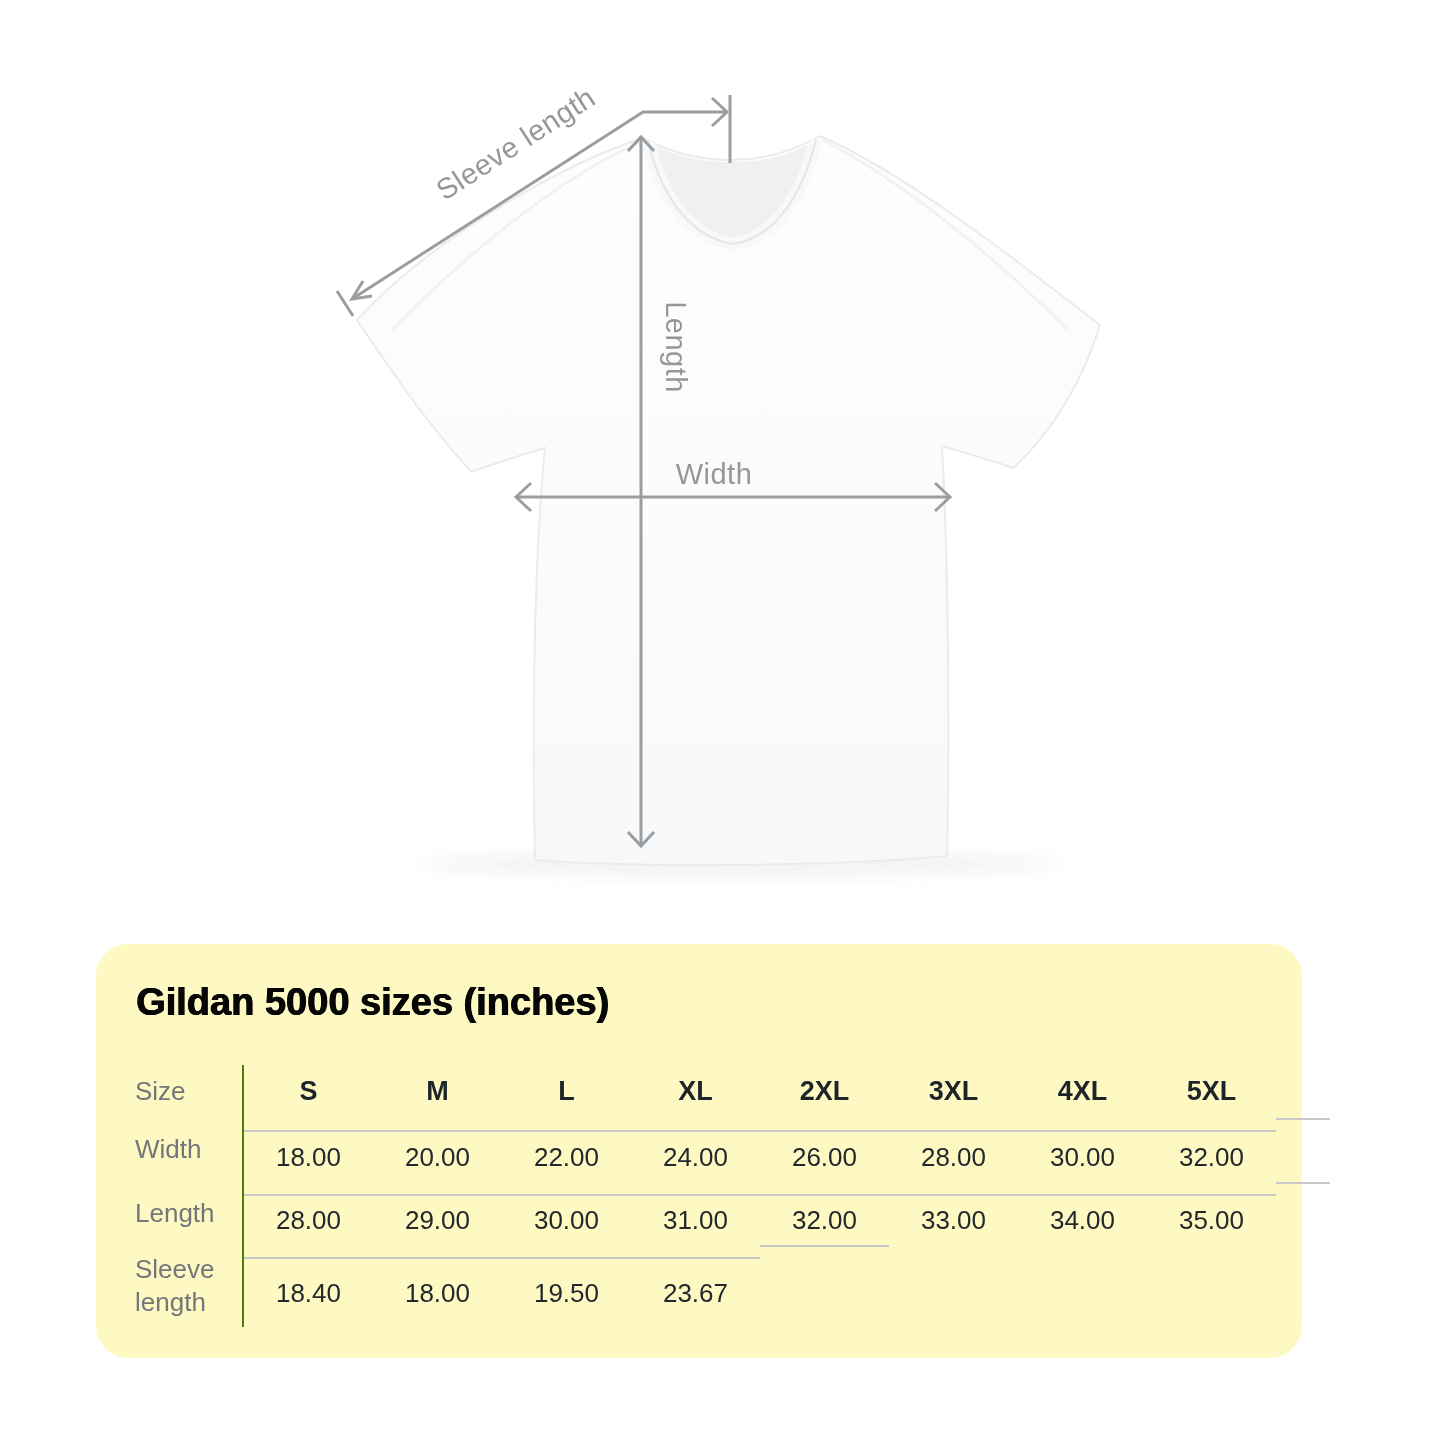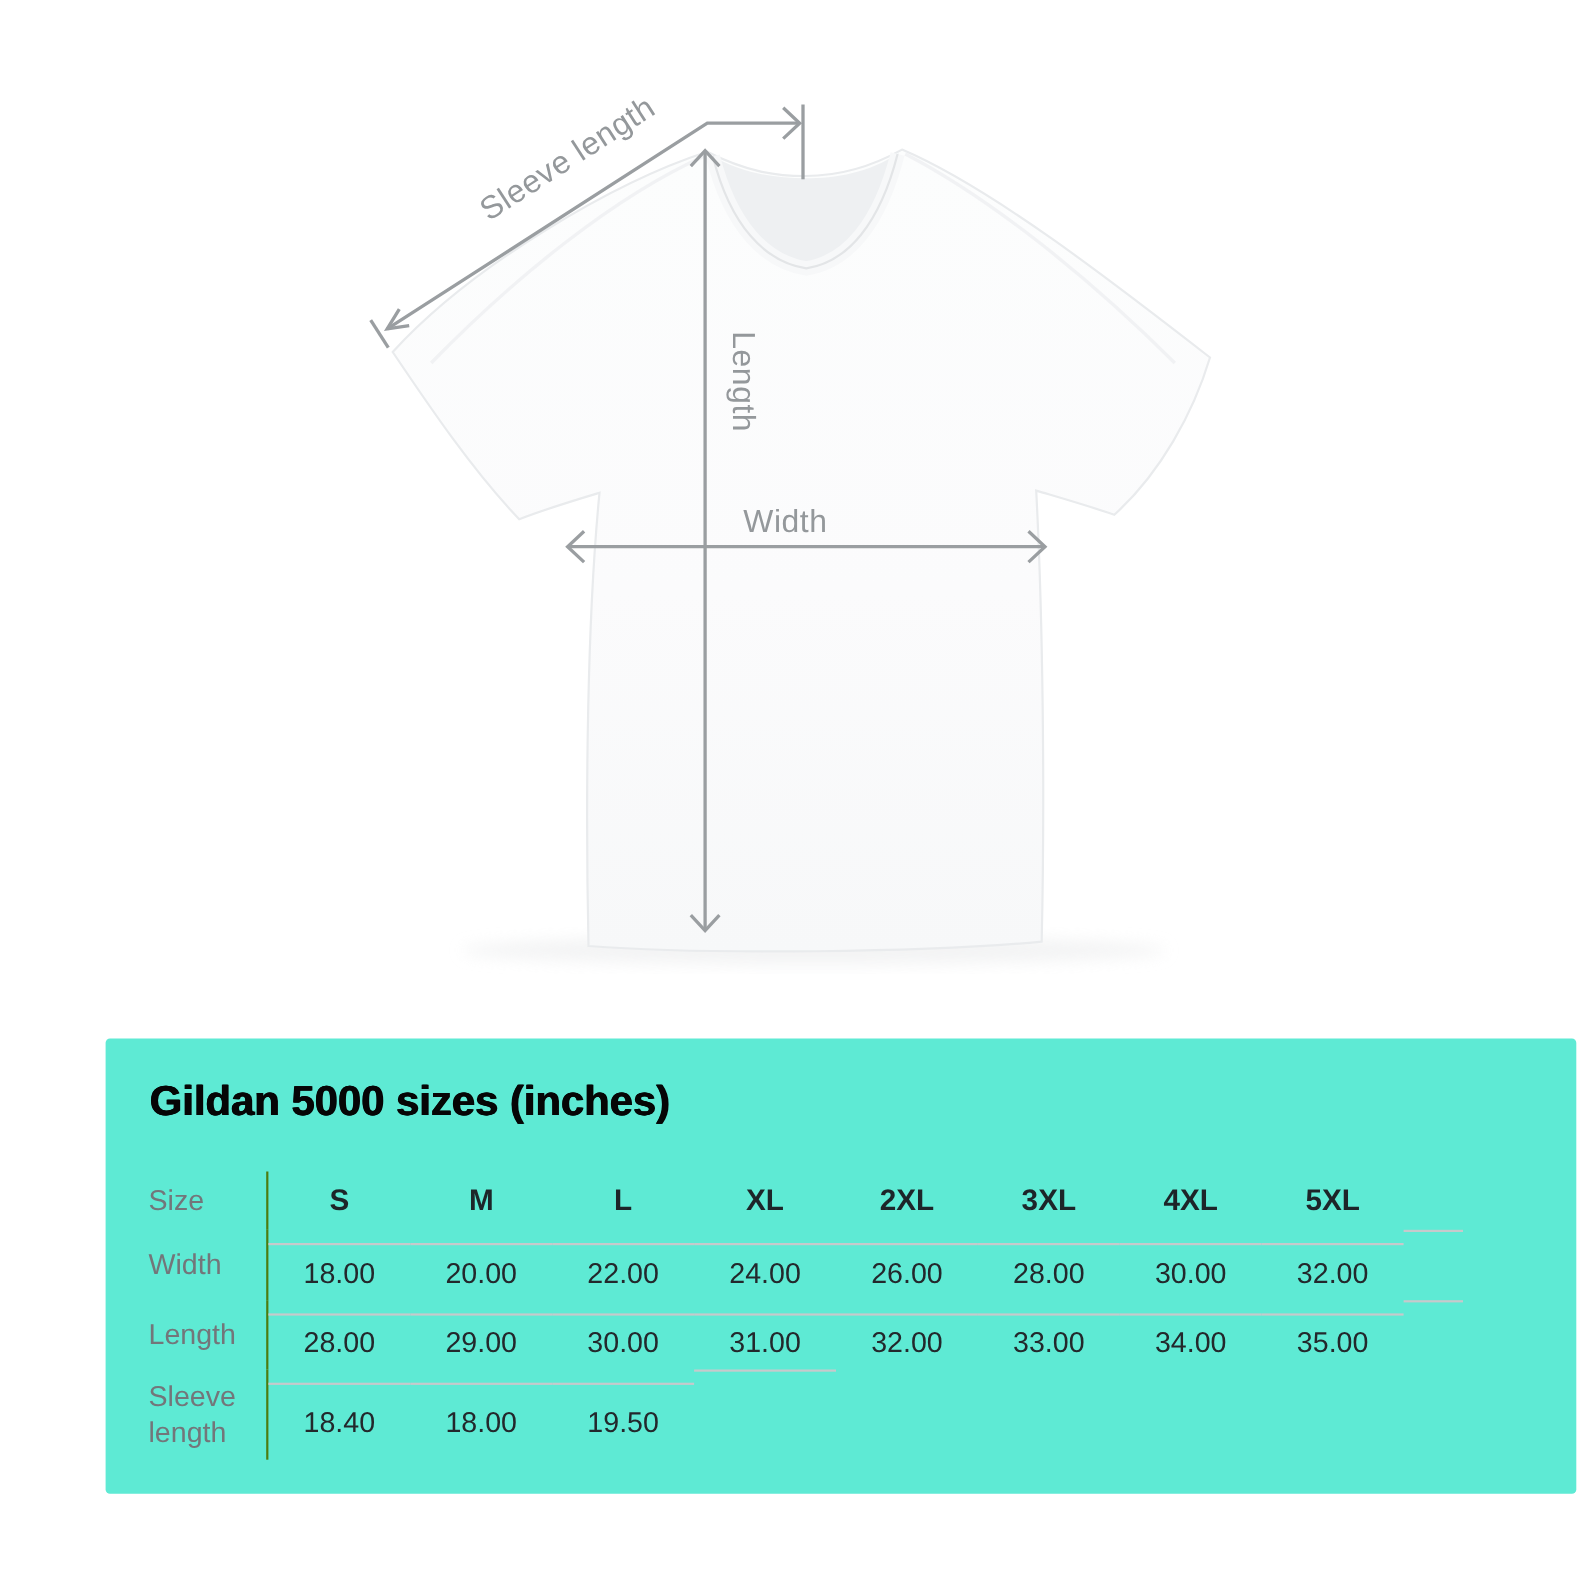--- a/index.html
+++ b/index.html
@@ -6,22 +6,22 @@
   .stage{
     position:relative;width:1445px;height:1445px;background:#ffffff;overflow:hidden;
     font-family:"Liberation Sans", sans-serif;
   }
   
   .diagram-svg{position:absolute;left:0;top:0;}
   .measure-line{stroke:#9a9ea1;stroke-width:3;fill:none;stroke-linecap:butt;}
   .measure-label{fill:#94989b;font-size:29px;letter-spacing:.5px;font-family:"Liberation Sans",sans-serif;}
   
   .size-panel{
-    position:absolute;left:96px;top:944px;width:1337px;height:414px;
-    background:#5eead4;border-radius:4px;
+    position:absolute;left:96px;top:944px;width:1206px;height:414px;
+    background:#fef9c3;border-radius:32px;
   }
   .panel-title{
     position:absolute;left:40px;top:38px;
     font-size:38px;font-weight:900;color:#060606;line-height:1.1;
     letter-spacing:0px;
     text-shadow:0.7px 0 0 currentColor, -0.3px 0 0 currentColor;
   }
   .size-table{
     position:absolute;left:39px;top:121px;width:1195px;
   }
@@ -145,18 +145,19 @@
         <div class="cell val">34.00</div>
         <div class="cell val">35.00</div>
         <div class="cell"></div>
       </div>
 
       <div class="t-row data r-sleeve">
         <div class="cell lbl">Sleeve length</div>
         <div class="cell val">18.40</div>
         <div class="cell val">18.00</div>
         <div class="cell val">19.50</div>
+        <div class="cell val">23.67</div>
         <div class="cell"></div>
       </div>
 
     </div>
   </div>
 </div>
 
 </body></html>

